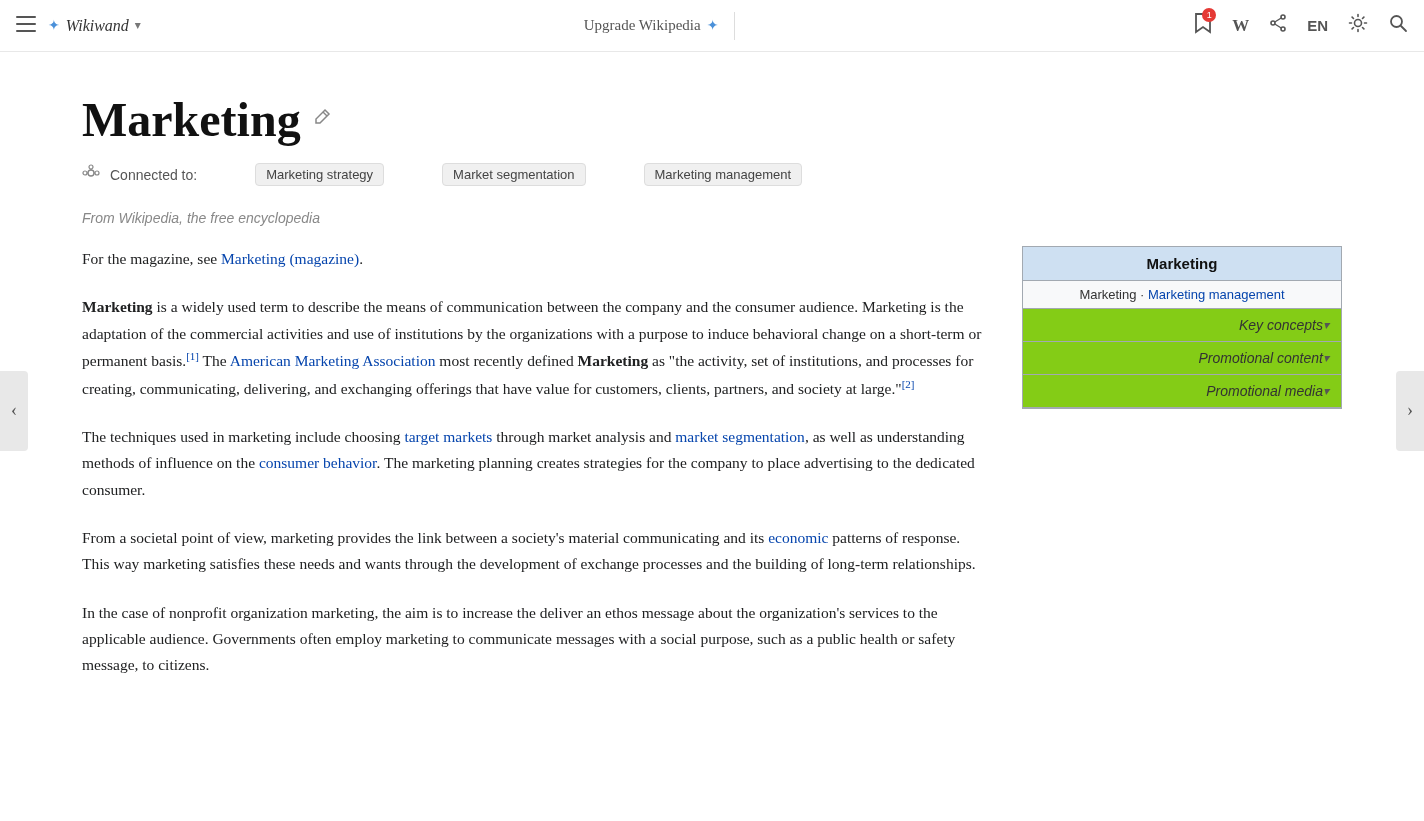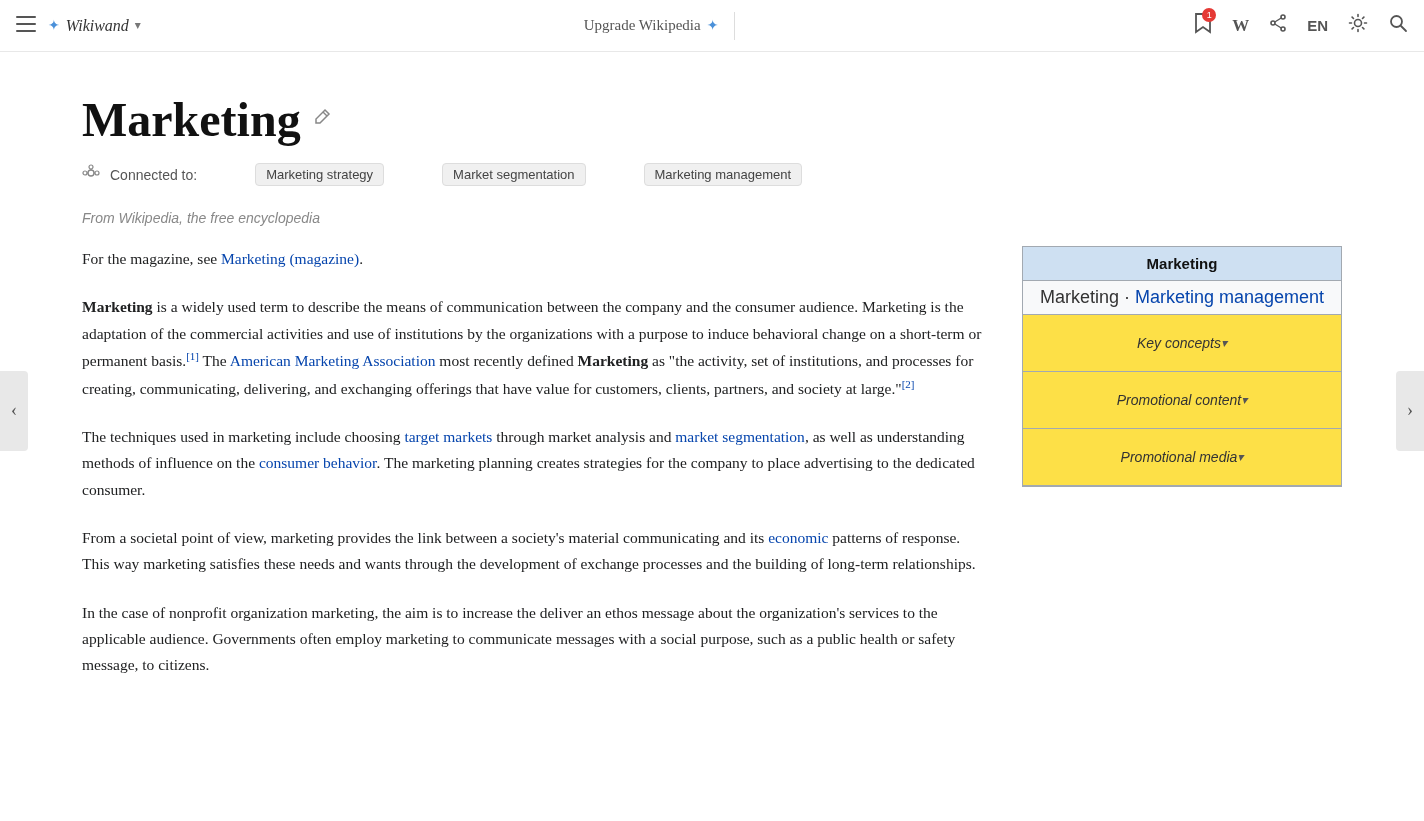--- a/index.html
+++ b/index.html
@@ -237,38 +237,38 @@
       text-align: center;
       padding: 8px;
       font-size: 15px;
       font-weight: 700;
       color: #111;
       border-bottom: 1px solid #a2a9b1;
     }
     .infobox-subtitle {
       text-align: center;
       padding: 6px 8px;
-      font-size: 18px;
+      font-size: 13px;
       color: #333;
       border-bottom: 1px solid #a2a9b1;
     }
     .infobox-subtitle a {
       color: #0645ad;
       text-decoration: none;
     }
     .infobox-section {
       border-bottom: 1px solid #a2a9b1;
     }
     .infobox-section-header {
       display: flex;
       align-items: center;
-      justify-content: center;
-      padding: 20px 12px;
-      cursor: pointer;
-      background: #fde047;
+      justify-content: flex-end;
+      padding: 8px 12px;
+      cursor: pointer;
+      background: #84cc16;
       font-style: italic;
       font-size: 14px;
       color: #333;
     }
     .infobox-chevron {
       font-size: 12px;
       color: #555;
     }
 
     

